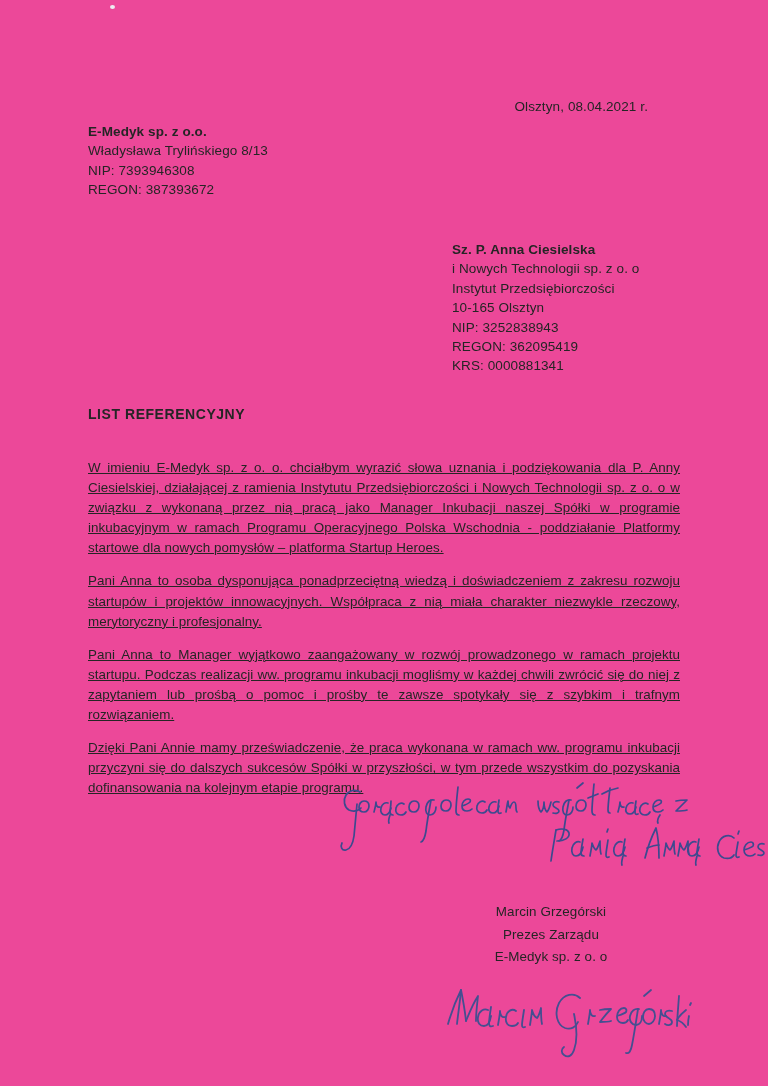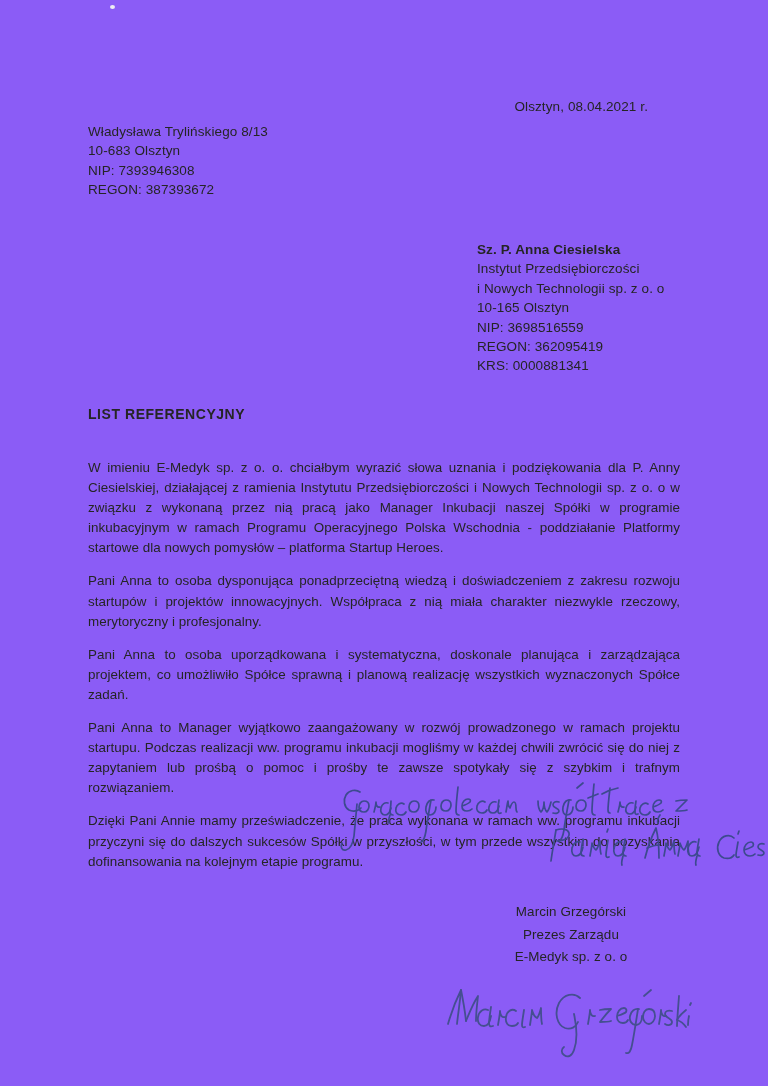--- a/index.html
+++ b/index.html
@@ -5,21 +5,21 @@
 <style>
   html, body {
     margin: 0;
     padding: 0;
     background: #ffffff;
   }
   .page {
     position: relative;
     width: 768px;
     height: 1086px;
-    background: #8b5cf6;
+    background: #ec4899;
     overflow: hidden;
     font-family: "Liberation Sans", sans-serif;
     color: #252525;
     -webkit-font-smoothing: antialiased;
   }
   
   .scan-speck {
     position: absolute;
     left: 110px;
     top: 5px;
@@ -47,21 +47,21 @@
     font-size: 13.5px;
     line-height: 19.4px;
     letter-spacing: 0.1px;
   }
   .sender .name {
     font-weight: bold;
   }
 
   .recipient {
     position: absolute;
-    left: 477px;
+    left: 452px;
     top: 240px;
     font-size: 13.5px;
     line-height: 19.4px;
     letter-spacing: 0.1px;
   }
   .recipient .name {
     font-weight: bold;
   }
 
   .doc-title {
@@ -80,37 +80,38 @@
     top: 458px;
     width: 592px;
   }
   .para {
     font-size: 13.4px;
     line-height: 20.1px;
     text-align: justify;
     text-justify: inter-word;
     margin: 0 0 13px 0;
     letter-spacing: 0.05px;
+    text-decoration: underline;
   }
   .para:last-child { margin-bottom: 0; }
 
   
   .handwriting {
     position: absolute;
     left: 338px;
     top: 782px;
     width: 360px;
     height: 80px;
     pointer-events: none;
   }
   .handwriting svg { display: block; overflow: visible; }
 
   .signature-block {
     position: absolute;
-    left: 440px;
+    left: 420px;
     top: 901px;
     width: 262px;
     text-align: center;
     font-size: 13.4px;
     line-height: 22.6px;
     letter-spacing: 0.1px;
   }
 
   .signature-mark {
     position: absolute;
@@ -125,42 +126,41 @@
 </head>
 <body>
 
 <div class="page">
 
   <div class="scan-speck"></div>
 
   <div class="date-line">Olsztyn, 08.04.2021 r.</div>
 
   <div class="sender">
+    <div class="name">E-Medyk sp. z o.o.</div>
     <div>Władysława Trylińskiego 8/13</div>
-    <div>10-683 Olsztyn</div>
     <div>NIP: 7393946308</div>
     <div>REGON: 387393672</div>
   </div>
 
   <div class="recipient">
     <div class="name">Sz. P. Anna Ciesielska</div>
+    <div>i Nowych Technologii sp. z o. o</div>
     <div>Instytut Przedsiębiorczości</div>
-    <div>i Nowych Technologii sp. z o. o</div>
     <div>10-165 Olsztyn</div>
-    <div>NIP: 3698516559</div>
+    <div>NIP: 3252838943</div>
     <div>REGON: 362095419</div>
     <div>KRS: 0000881341</div>
   </div>
 
   <div class="doc-title">LIST REFERENCYJNY</div>
 
   <div class="body-block">
     <p class="para">W imieniu E-Medyk sp. z o. o. chciałbym wyrazić słowa uznania i podziękowania dla P. Anny Ciesielskiej, działającej z ramienia Instytutu Przedsiębiorczości i Nowych Technologii sp. z o. o w związku z wykonaną przez nią pracą jako Manager Inkubacji naszej Spółki w programie inkubacyjnym w ramach Programu Operacyjnego Polska Wschodnia - poddziałanie Platformy startowe dla nowych pomysłów – platforma Startup Heroes.</p>
     <p class="para">Pani Anna to osoba dysponująca ponadprzeciętną wiedzą i doświadczeniem z zakresu rozwoju startupów i projektów innowacyjnych. Współpraca z nią miała charakter niezwykle rzeczowy, merytoryczny i profesjonalny.</p>
-    <p class="para">Pani Anna to osoba uporządkowana i systematyczna, doskonale planująca i zarządzająca projektem, co umożliwiło Spółce sprawną i planową realizację wszystkich wyznaczonych Spółce zadań.</p>
     <p class="para">Pani Anna to Manager wyjątkowo zaangażowany w rozwój prowadzonego w ramach projektu startupu. Podczas realizacji ww. programu inkubacji mogliśmy w każdej chwili zwrócić się do niej z zapytaniem lub prośbą o pomoc i prośby te zawsze spotykały się z szybkim i trafnym rozwiązaniem.</p>
     <p class="para">Dzięki Pani Annie mamy przeświadczenie, że praca wykonana w ramach ww. programu inkubacji przyczyni się do dalszych sukcesów Spółki w przyszłości, w tym przede wszystkim do pozyskania dofinansowania na kolejnym etapie programu.</p>
   </div>
 
   <div class="handwriting" aria-hidden="true">
     <svg width="360" height="80" viewBox="0 0 360 80" fill="none" stroke="#3d4a8f" stroke-width="1.7" stroke-linecap="round" stroke-linejoin="round">
 
       <path d="M22 10c-4-3-11-2-14 3-3 5-2 12 3 15 4 2 9 1 12-2"></path>
       <path d="M19 22c-1 10-2 22-3 32-1 7-3 13-8 14-4 1-6-3-4-7"></path>
 

